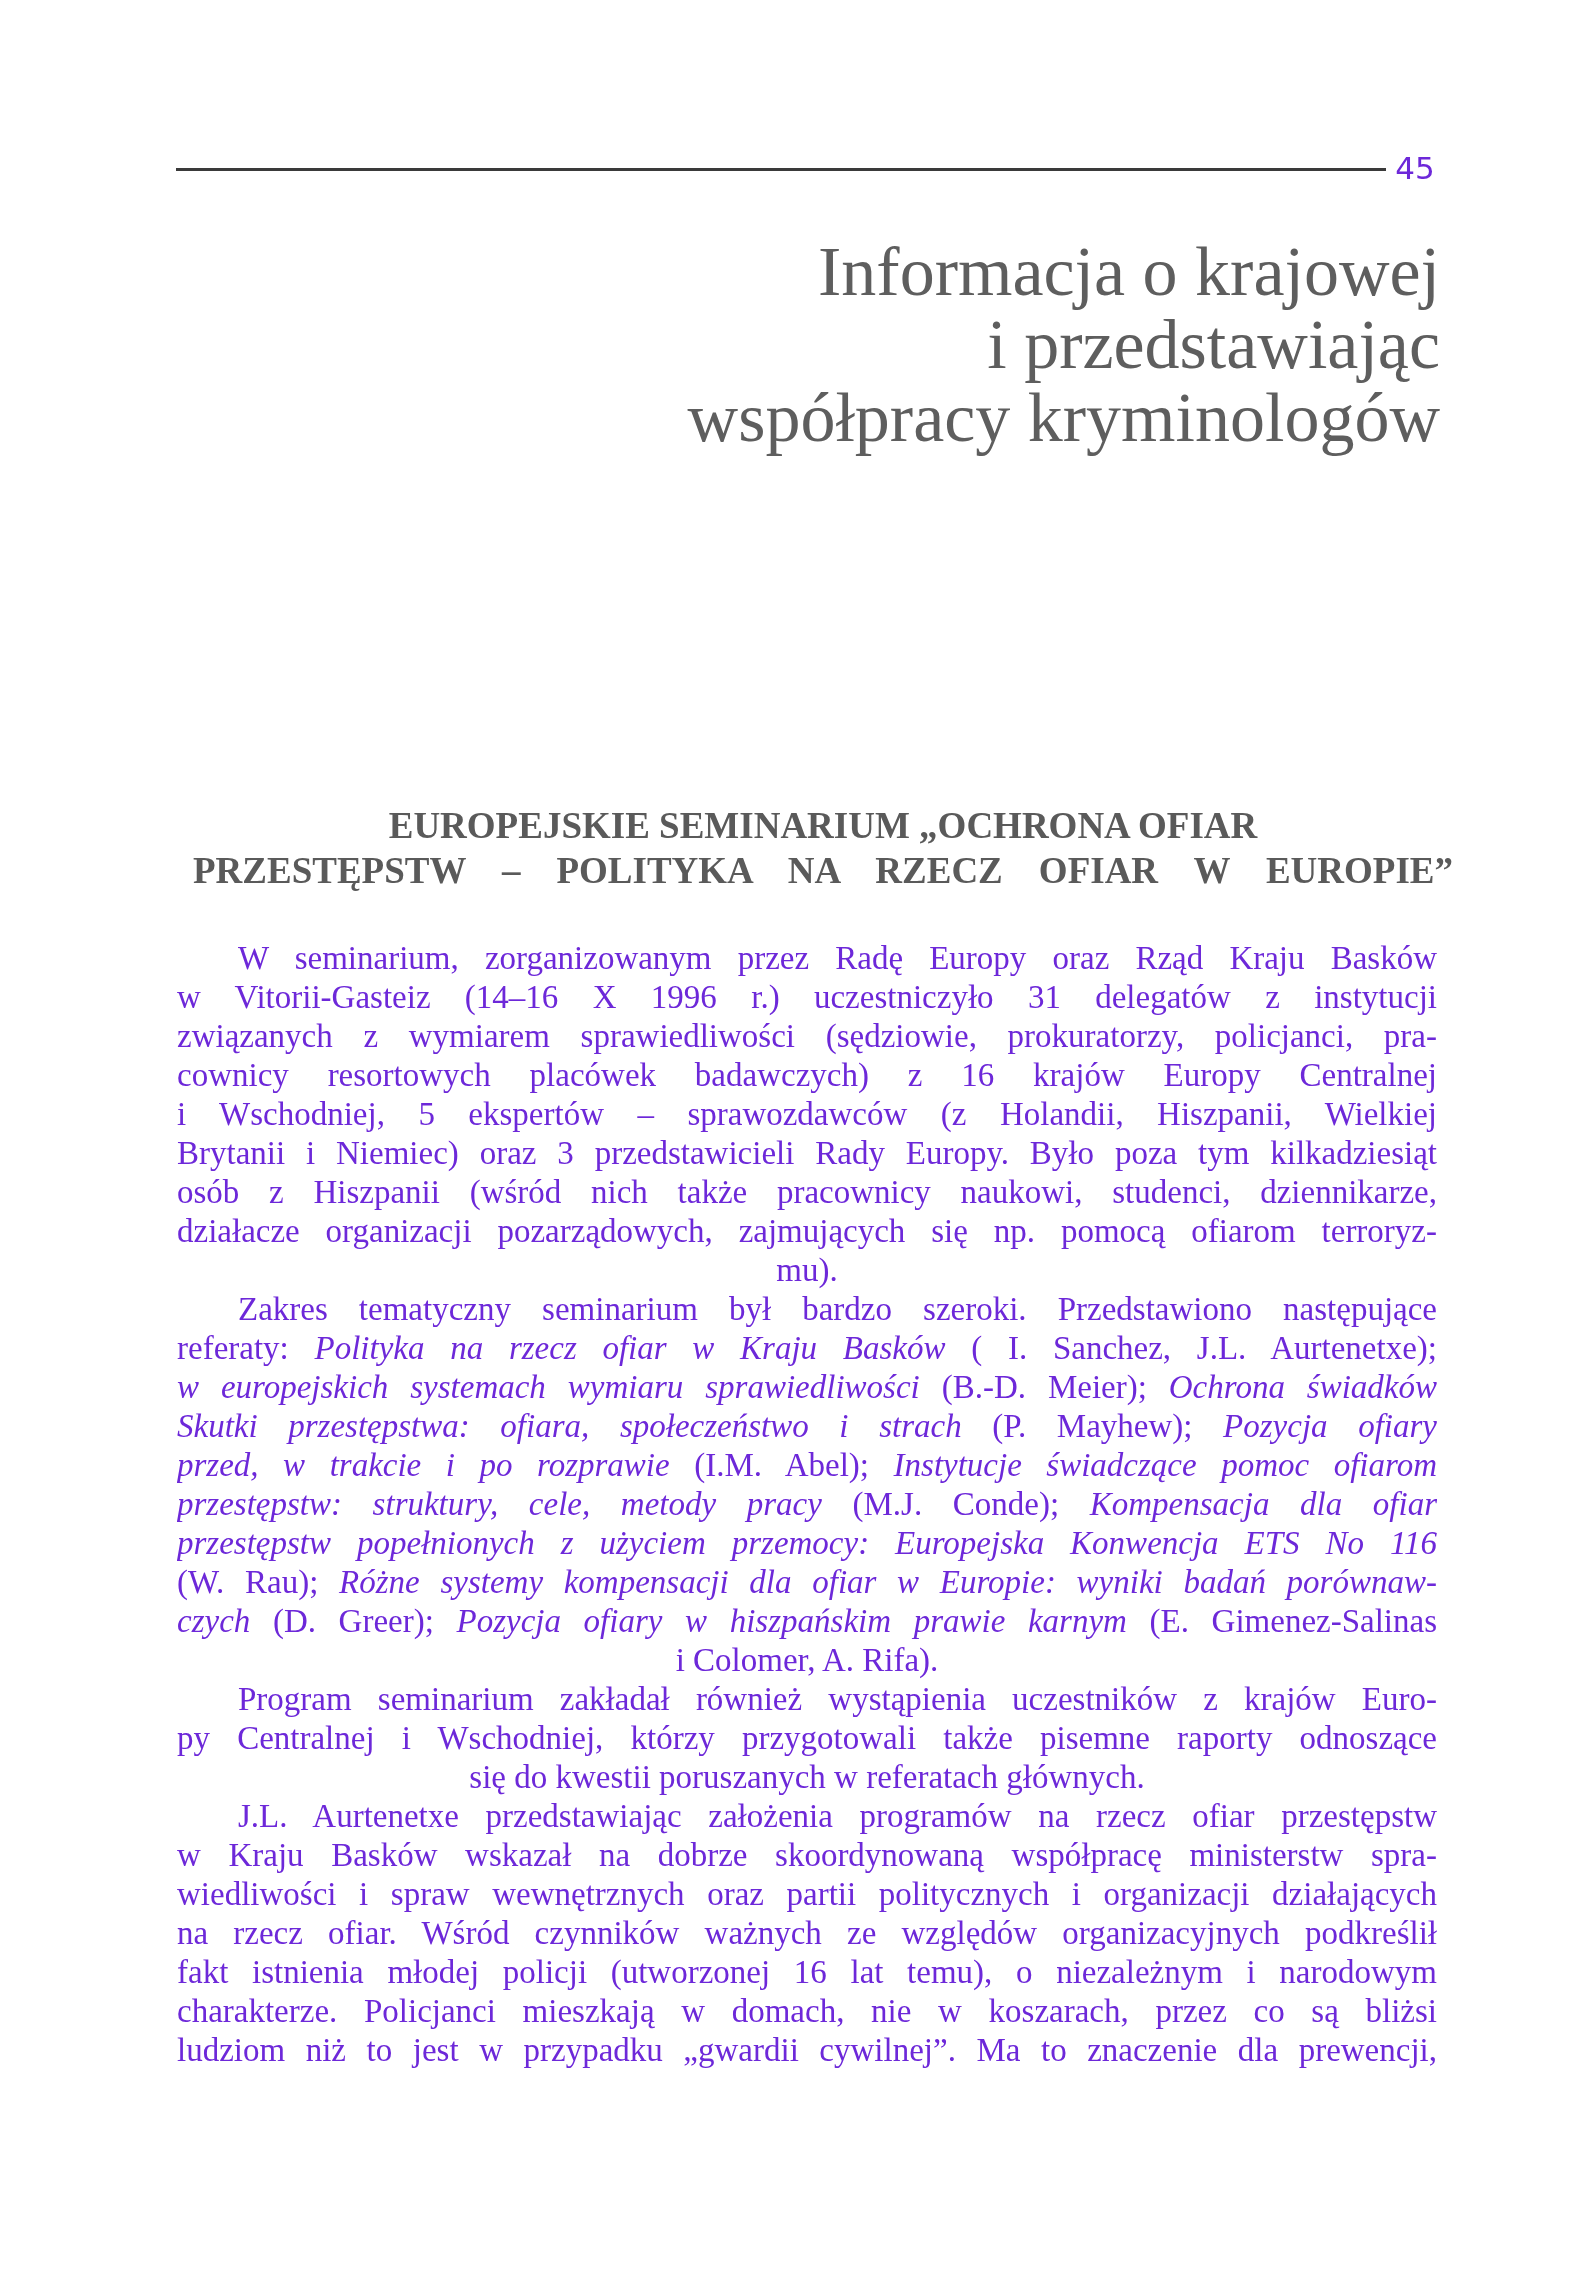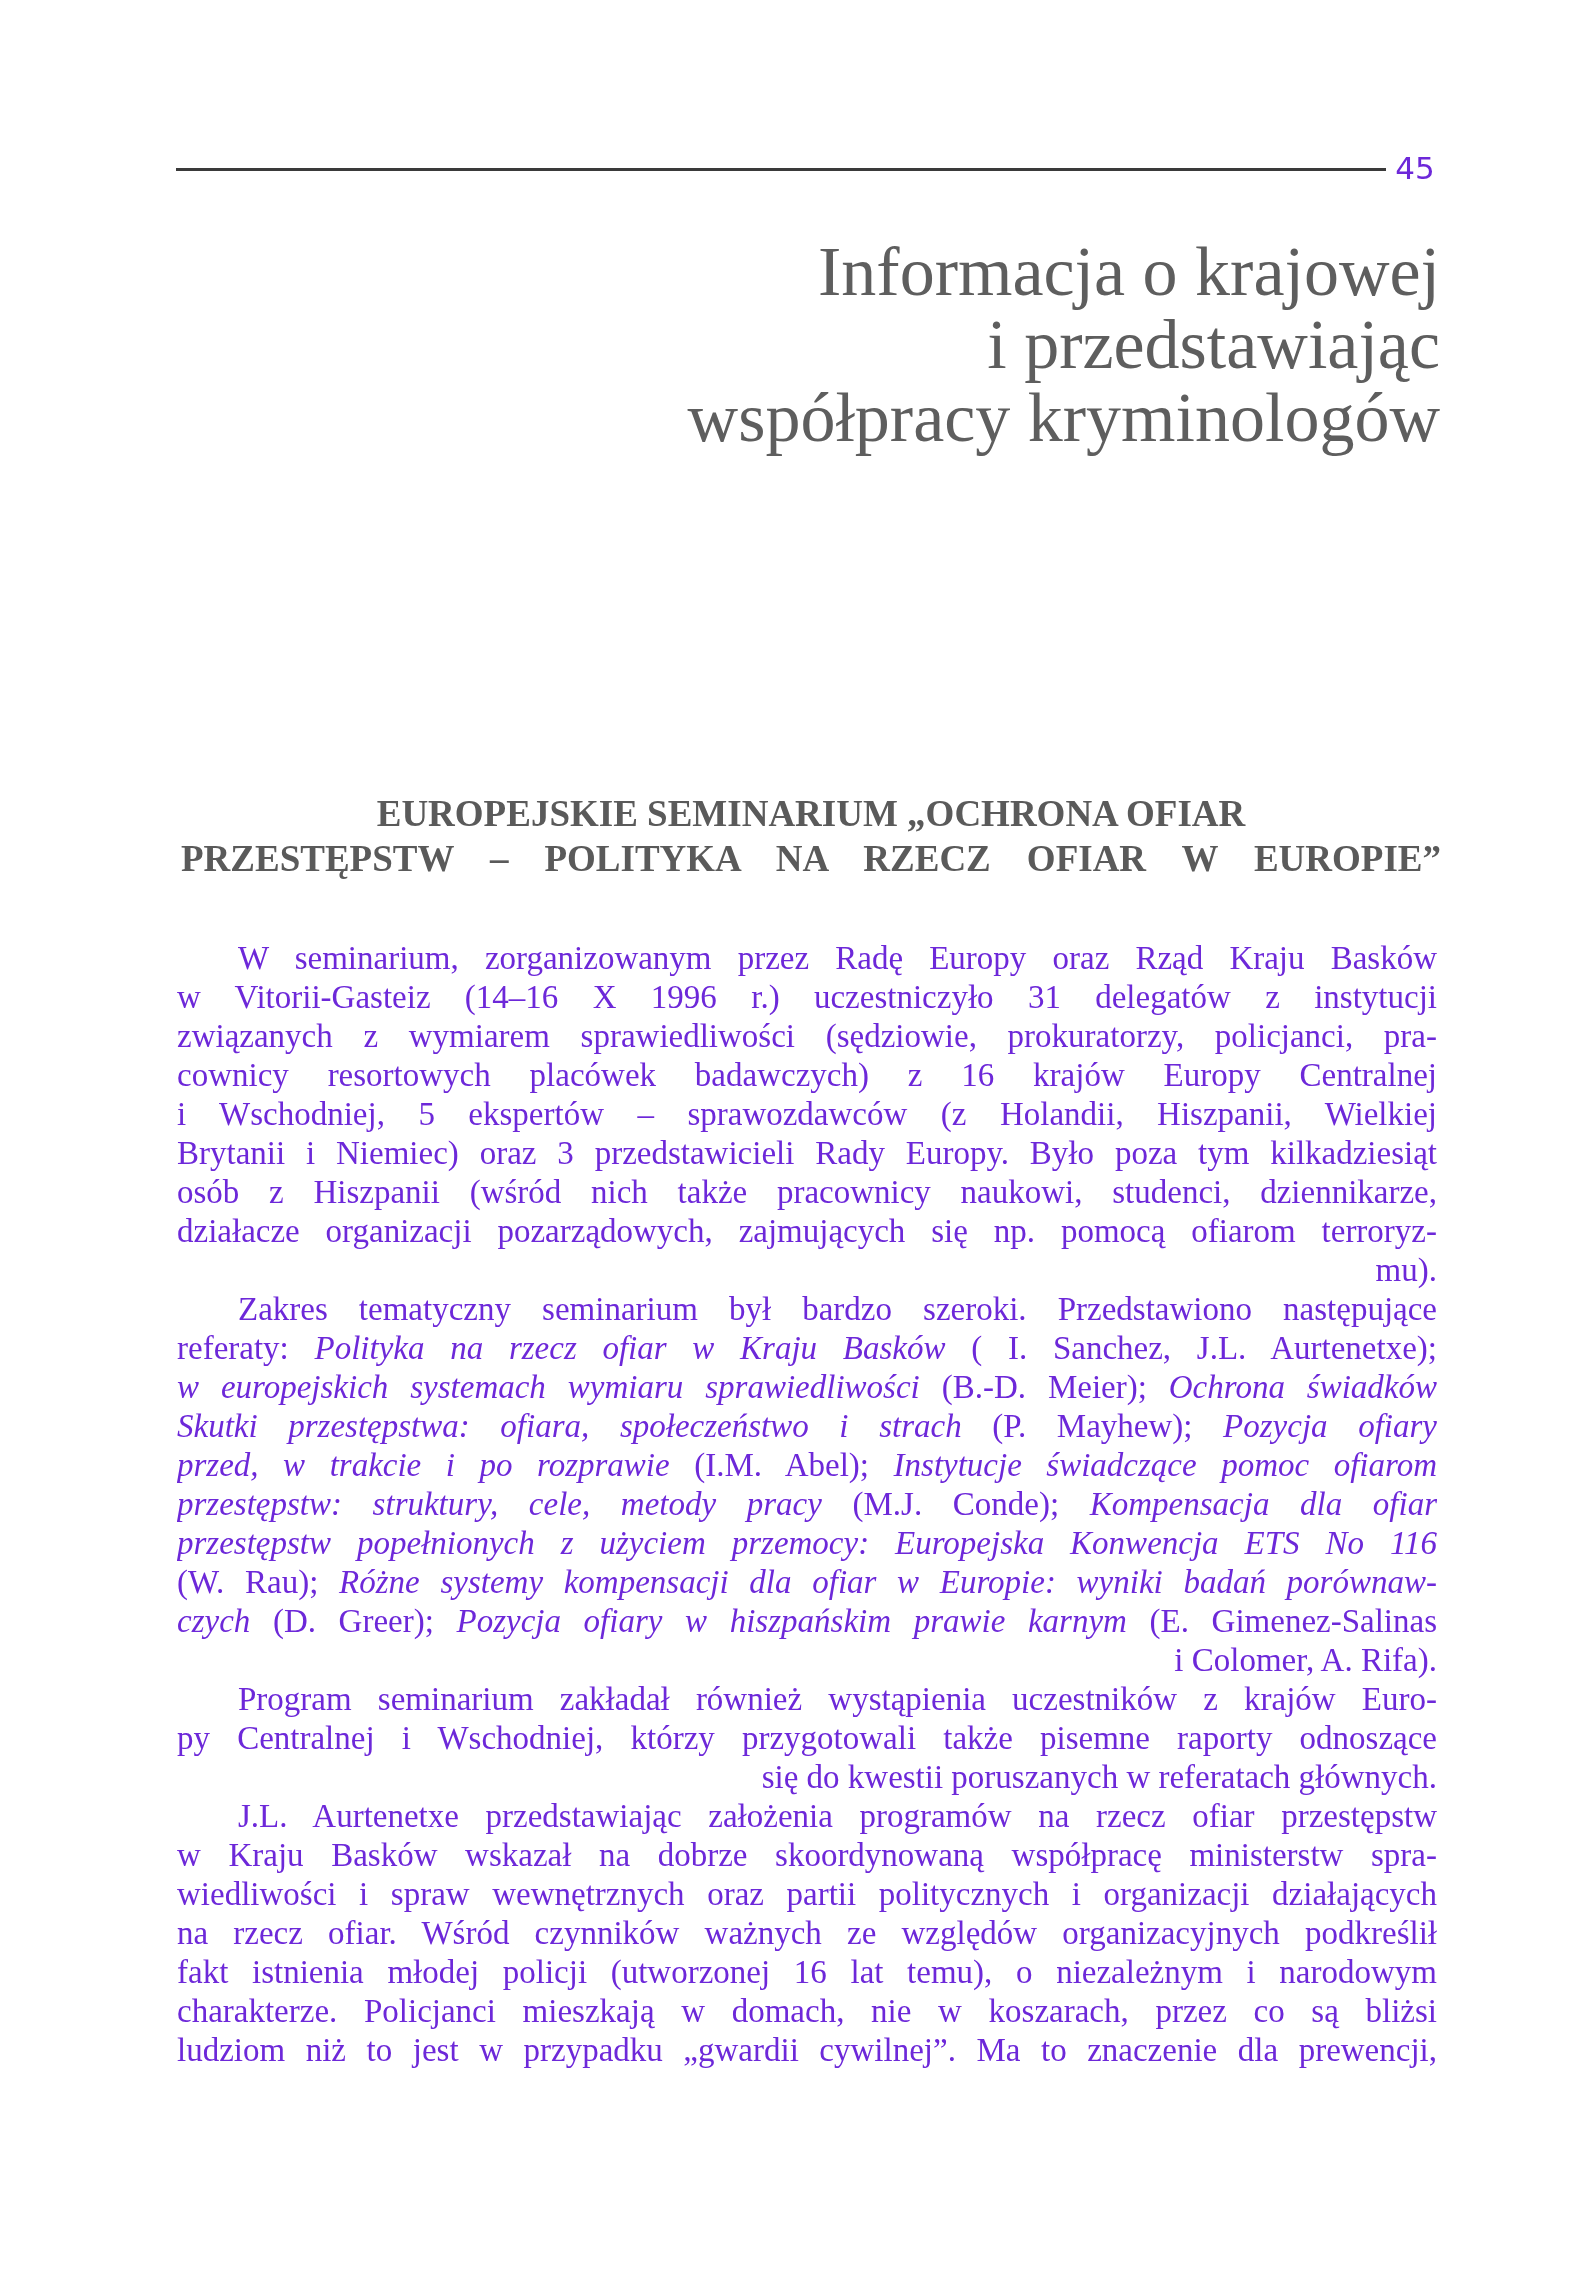--- a/index.html
+++ b/index.html
@@ -80,21 +80,21 @@
     .body-text .line {
       height: 39px;
       white-space: normal;
       overflow: hidden;
     }
     .body-text .line.full {
       text-align: justify;
       text-align-last: justify;
     }
     .body-text .line.last {
-      text-align: right;
+      text-align: center;
     }
     .body-text .line.indent {
       padding-left: 61px;
     }
     .body-text em {
       font-style: italic;
     }
   </style>
 </head>
 <body>
@@ -103,21 +103,21 @@
   <div class="header-rule"></div>
   <span class="page-number">45</span>
 </div>
 
 <h1 class="chapter-title" style="margin:0;">
   <div>Informacja o krajowej</div>
   <div>i przedstawiając</div>
   <div>współpracy kryminologów</div>
 </h1>
 
-<h2 class="section-heading" style="margin:4px;">
+<h2 class="section-heading" style="margin:16px;">
   <div class="line center">EUROPEJSKIE SEMINARIUM „OCHRONA OFIAR</div>
   <div class="line justify">PRZESTĘPSTW – POLITYKA NA RZECZ OFIAR W EUROPIE”</div>
 </h2>
 
 <div class="body-text" id="body-text">
     <div class="paragraph">
       <div class="line indent full"><span>W seminarium, zorganizowanym przez Radę Europy oraz Rząd Kraju Basków</span></div>
       <div class="line full"><span>w Vitorii-Gasteiz (14–16 X 1996 r.) uczestniczyło 31 delegatów z instytucji</span></div>
       <div class="line full"><span>związanych z wymiarem sprawiedliwości (sędziowie, prokuratorzy, policjanci, pra-</span></div>
       <div class="line full"><span>cownicy resortowych placówek badawczych) z 16 krajów Europy Centralnej</span></div>

